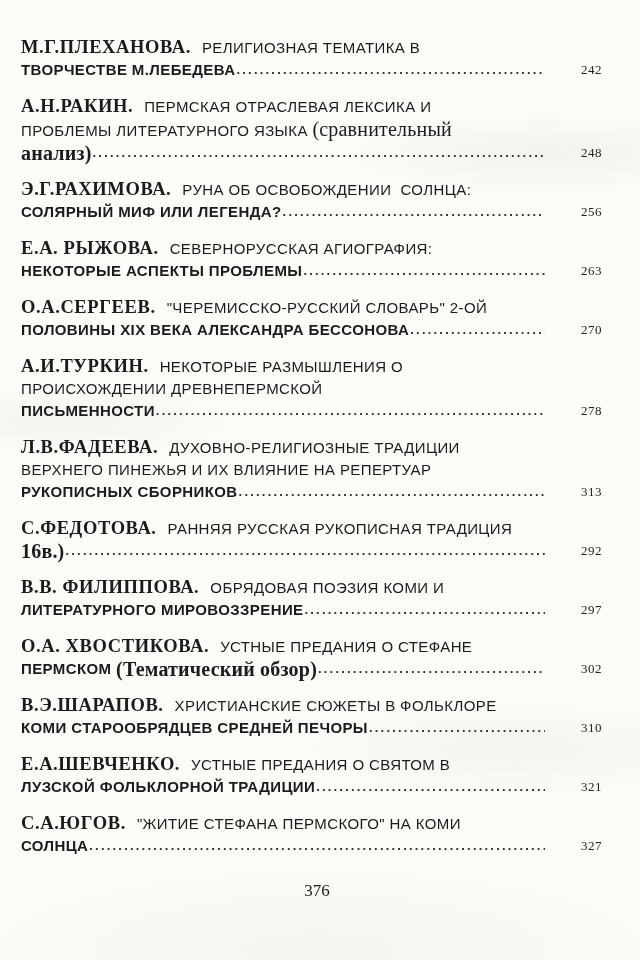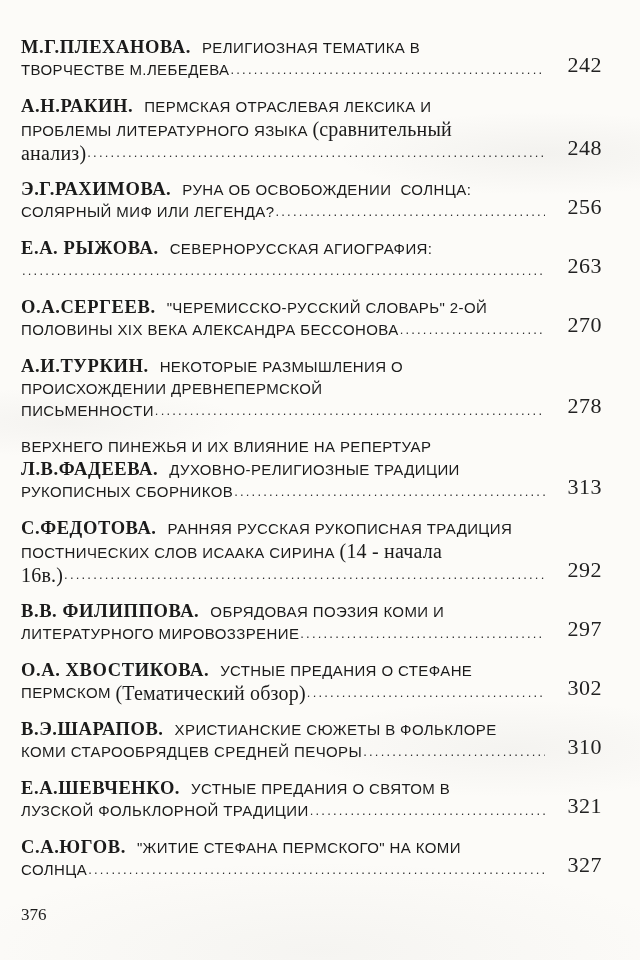--- a/index.html
+++ b/index.html
@@ -33,20 +33,21 @@
     padding-right: 57px;      
     margin-bottom: 14px;
   }
   .line {
     line-height: 22px;
     white-space: pre;
   }
   .line-last {
     display: flex;
     align-items: flex-end;
+    font-weight: bold;
   }
   .author {
     font-family: "Liberation Serif", serif;
     font-weight: 700;
     font-size: 18.5px;
     letter-spacing: 0.6px;
     margin-right: 11px;
     flex: 0 0 auto;
     white-space: pre;
   }
@@ -69,27 +70,27 @@
     font-size: 13px;
     letter-spacing: 2.2px;
     color: #2e2e2e;
     margin-left: 1px;
   }
   .page-num {
     position: absolute;
     right: 0;
     bottom: 3px;
     font-family: "Liberation Serif", serif;
-    font-size: 22px;
+    font-size: 13px;
     letter-spacing: 0.5px;
     color: #222;
   }
   .footer {
     margin-top: 24px;
-    text-align: left;
+    text-align: center;
     font-family: "Liberation Serif", serif;
     font-size: 17px;
     color: #1b1b1b;
   }
 </style>
 </head>
 <body>
 
 <div class="scan-page">
   <div class="toc">
@@ -104,43 +105,42 @@
         <div class="line line-last"><span class="seg serif">анализ)</span><span class="dots">....................................................................................................................................................................................................................................................................</span></div>
         <span class="page-num">248</span>
       </div>
       <div class="entry">
         <div class="line"><span class="author">Э.Г.РАХИМОВА.</span><span class="seg sans">РУНА ОБ ОСВОБОЖДЕНИИ  СОЛНЦА:</span></div>
         <div class="line line-last"><span class="seg sans">СОЛЯРНЫЙ МИФ ИЛИ ЛЕГЕНДА?</span><span class="dots">....................................................................................................................................................................................................................................................................</span></div>
         <span class="page-num">256</span>
       </div>
       <div class="entry">
         <div class="line"><span class="author">Е.А. РЫЖОВА.</span><span class="seg sans">СЕВЕРНОРУССКАЯ АГИОГРАФИЯ:</span></div>
-        <div class="line line-last"><span class="dots">....................................................................................................................................................................................................................................................................</span></div>
+        <div class="line line-last"><span class="seg sans">НЕКОТОРЫЕ АСПЕКТЫ ПРОБЛЕМЫ</span><span class="dots">....................................................................................................................................................................................................................................................................</span></div>
         <span class="page-num">263</span>
       </div>
       <div class="entry">
         <div class="line"><span class="author">О.А.СЕРГЕЕВ.</span><span class="seg sans">"ЧЕРЕМИССКО-РУССКИЙ СЛОВАРЬ" 2-ОЙ</span></div>
         <div class="line line-last"><span class="seg sans">ПОЛОВИНЫ XIX ВЕКА АЛЕКСАНДРА БЕССОНОВА</span><span class="dots">....................................................................................................................................................................................................................................................................</span></div>
         <span class="page-num">270</span>
       </div>
       <div class="entry">
         <div class="line"><span class="author">А.И.ТУРКИН.</span><span class="seg sans">НЕКОТОРЫЕ РАЗМЫШЛЕНИЯ О</span></div>
         <div class="line"><span class="seg sans">ПРОИСХОЖДЕНИИ ДРЕВНЕПЕРМСКОЙ</span></div>
         <div class="line line-last"><span class="seg sans">ПИСЬМЕННОСТИ</span><span class="dots">....................................................................................................................................................................................................................................................................</span></div>
         <span class="page-num">278</span>
       </div>
       <div class="entry">
+        <div class="line"><span class="author">Л.В.ФАДЕЕВА.</span><span class="seg sans">ДУХОВНО-РЕЛИГИОЗНЫЕ ТРАДИЦИИ</span></div>
         <div class="line"><span class="seg sans">ВЕРХНЕГО ПИНЕЖЬЯ И ИХ ВЛИЯНИЕ НА РЕПЕРТУАР</span></div>
-        <div class="line"><span class="author">Л.В.ФАДЕЕВА.</span><span class="seg sans">ДУХОВНО-РЕЛИГИОЗНЫЕ ТРАДИЦИИ</span></div>
         <div class="line line-last"><span class="seg sans">РУКОПИСНЫХ СБОРНИКОВ</span><span class="dots">....................................................................................................................................................................................................................................................................</span></div>
         <span class="page-num">313</span>
       </div>
       <div class="entry">
         <div class="line"><span class="author">С.ФЕДОТОВА.</span><span class="seg sans">РАННЯЯ РУССКАЯ РУКОПИСНАЯ ТРАДИЦИЯ</span></div>
-        <div class="line"><span class="seg sans">ПОСТНИЧЕСКИХ СЛОВ ИСААКА СИРИНА </span><span class="seg serif">(14 - начала</span></div>
         <div class="line line-last"><span class="seg serif">16в.)</span><span class="dots">....................................................................................................................................................................................................................................................................</span></div>
         <span class="page-num">292</span>
       </div>
       <div class="entry">
         <div class="line"><span class="author">В.В. ФИЛИППОВА.</span><span class="seg sans">ОБРЯДОВАЯ ПОЭЗИЯ КОМИ И</span></div>
         <div class="line line-last"><span class="seg sans">ЛИТЕРАТУРНОГО МИРОВОЗЗРЕНИЕ</span><span class="dots">....................................................................................................................................................................................................................................................................</span></div>
         <span class="page-num">297</span>
       </div>
       <div class="entry">
         <div class="line"><span class="author">О.А. ХВОСТИКОВА.</span><span class="seg sans">УСТНЫЕ ПРЕДАНИЯ О СТЕФАНЕ</span></div>

